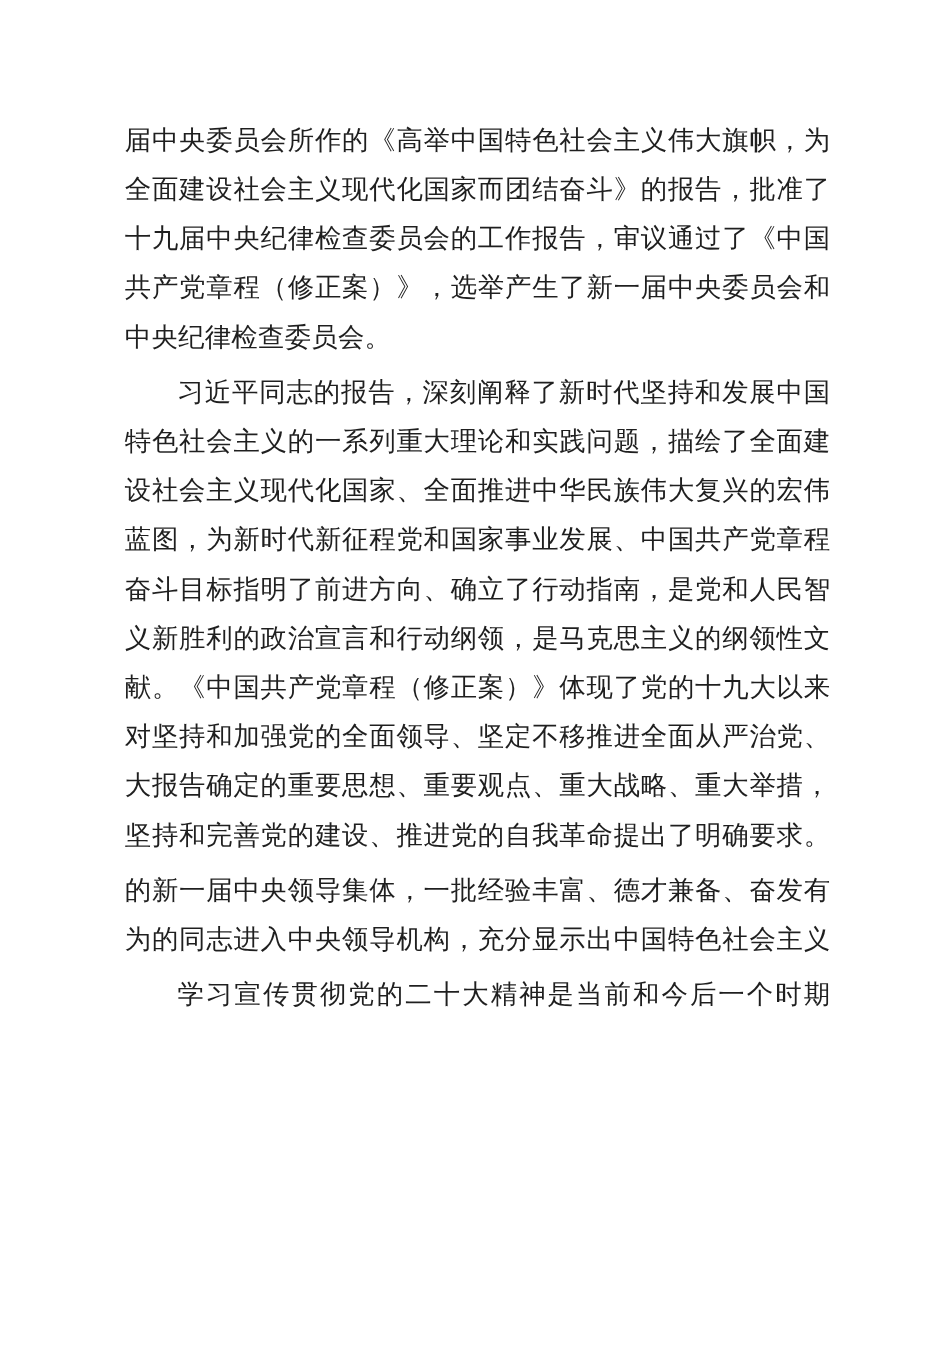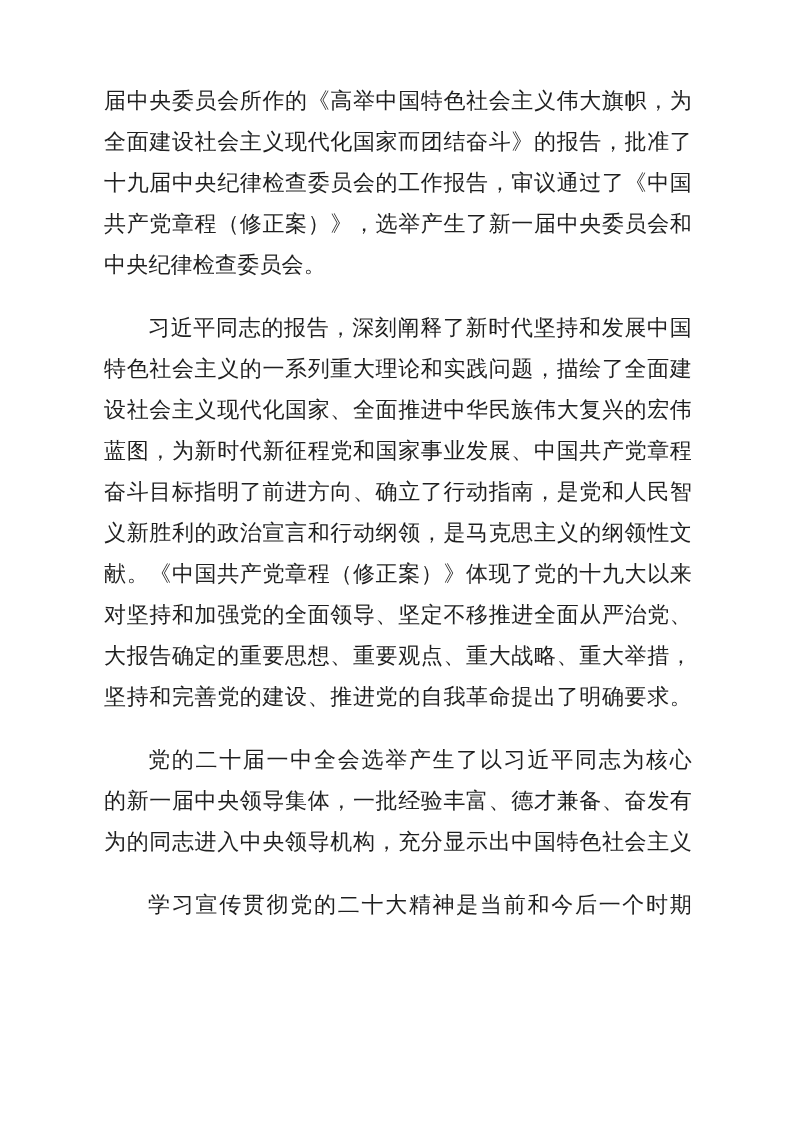--- a/index.html
+++ b/index.html
@@ -10,29 +10,29 @@
   .page {
     position: relative;
     width: 793px;
     height: 1122px;
     background: #ffffff;
     overflow: hidden;
   }
   .text-block {
     position: absolute;
     left: 104px;
-    top: 80px;
+    top: 96px;
     width: 588px;
   }
   .paragraph {
     margin: 0;
     padding: 0;
   }
   .paragraph + .paragraph .doc-line:first-child {
-    margin-top: 22px;
+    margin-top: 5px;
   }
   .doc-line {
     font-family: "Liberation Serif", "DejaVu Serif", serif;
     font-size: 22px;
     line-height: 41px;
     height: 41px;
     color: #1f1f1f;
     text-align: justify;
     text-align-last: justify;
     text-justify: inter-character;
@@ -63,21 +63,20 @@
         <div class="doc-line">设社会主义现代化国家、全面推进中华民族伟大复兴的宏伟</div>
         <div class="doc-line">蓝图，为新时代新征程党和国家事业发展、中国共产党章程</div>
         <div class="doc-line">奋斗目标指明了前进方向、确立了行动指南，是党和人民智</div>
         <div class="doc-line">义新胜利的政治宣言和行动纲领，是马克思主义的纲领性文</div>
         <div class="doc-line">献。《中国共产党章程（修正案）》体现了党的十九大以来</div>
         <div class="doc-line">对坚持和加强党的全面领导、坚定不移推进全面从严治党、</div>
         <div class="doc-line">大报告确定的重要思想、重要观点、重大战略、重大举措，</div>
         <div class="doc-line">坚持和完善党的建设、推进党的自我革命提出了明确要求。</div>
       </div>
       <div class="paragraph">
-        <div class="doc-line indent">党的二十届一中全会选举产生了以习近平同志为核心</div>
         <div class="doc-line">的新一届中央领导集体，一批经验丰富、德才兼备、奋发有</div>
         <div class="doc-line">为的同志进入中央领导机构，充分显示出中国特色社会主义</div>
       </div>
       <div class="paragraph">
         <div class="doc-line indent">学习宣传贯彻党的二十大精神是当前和今后一个时期</div>
       </div>
     </div>
 </div>
 
 </body></html>

